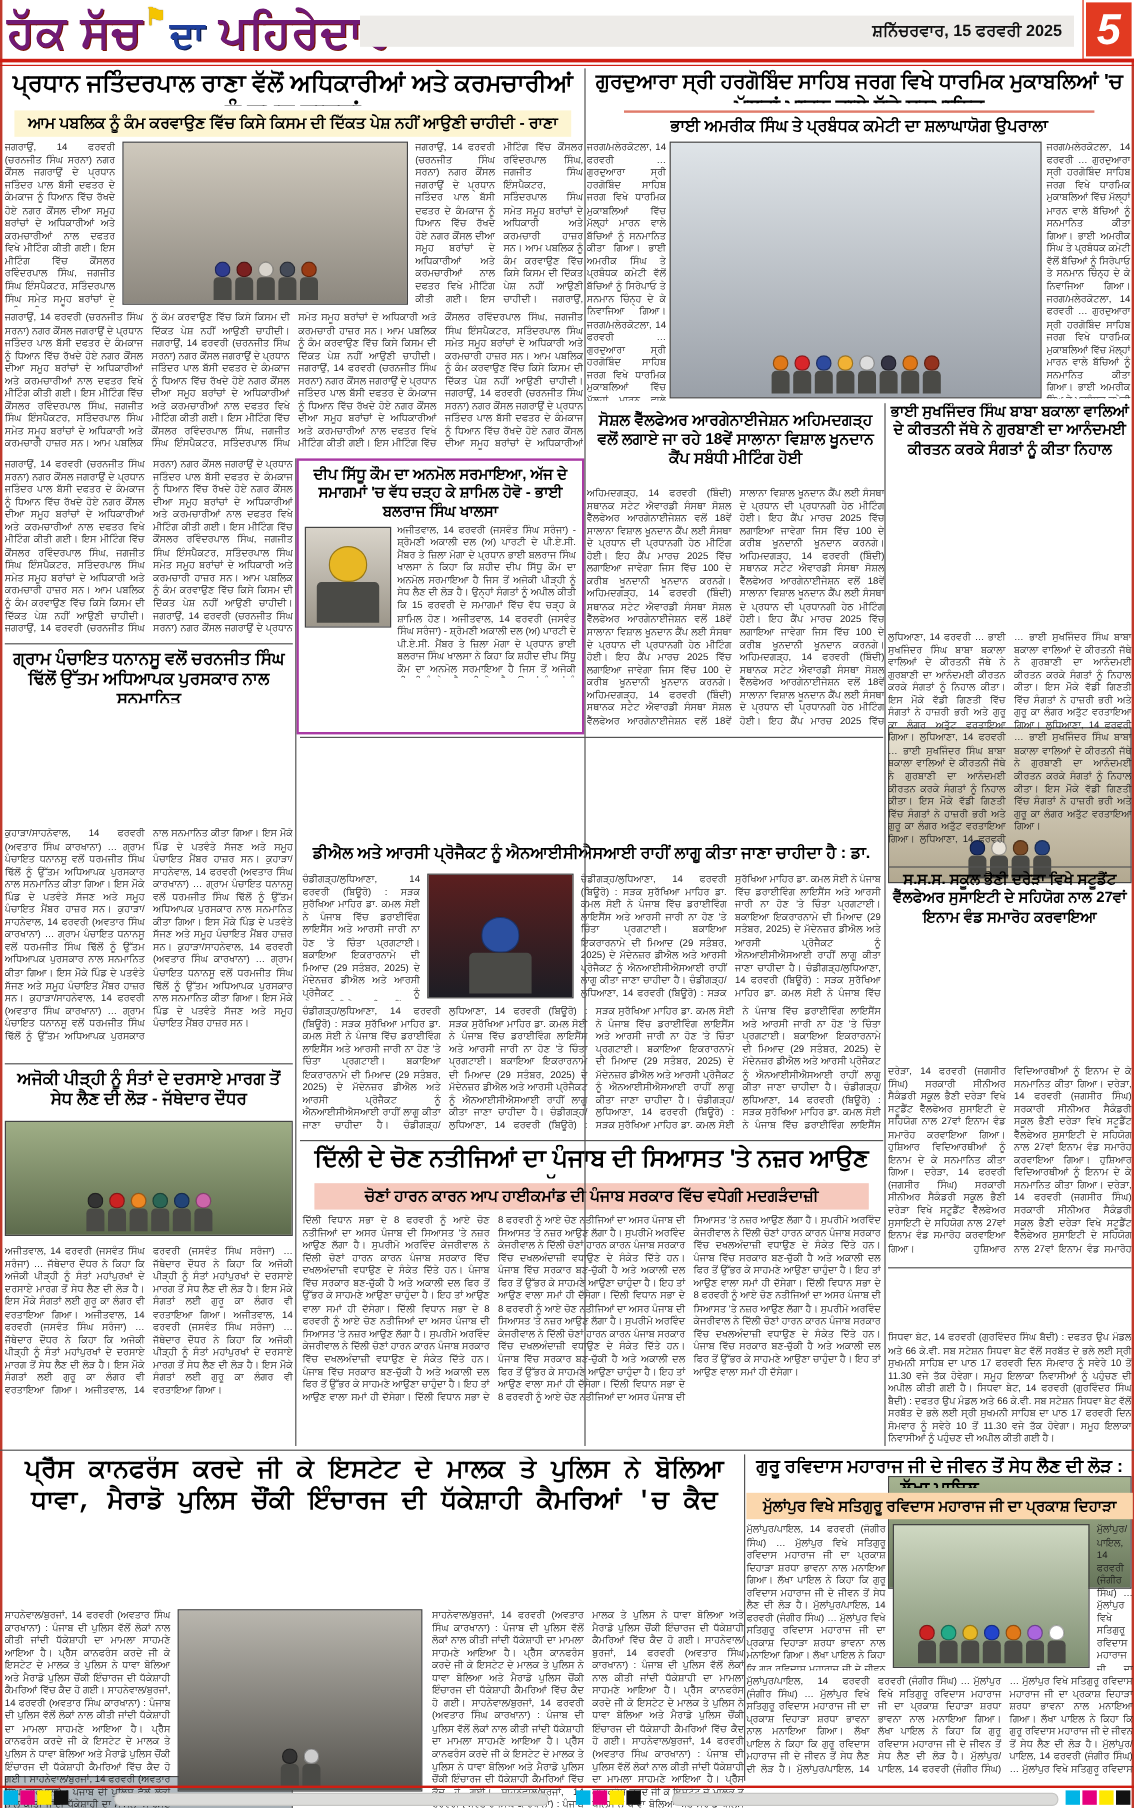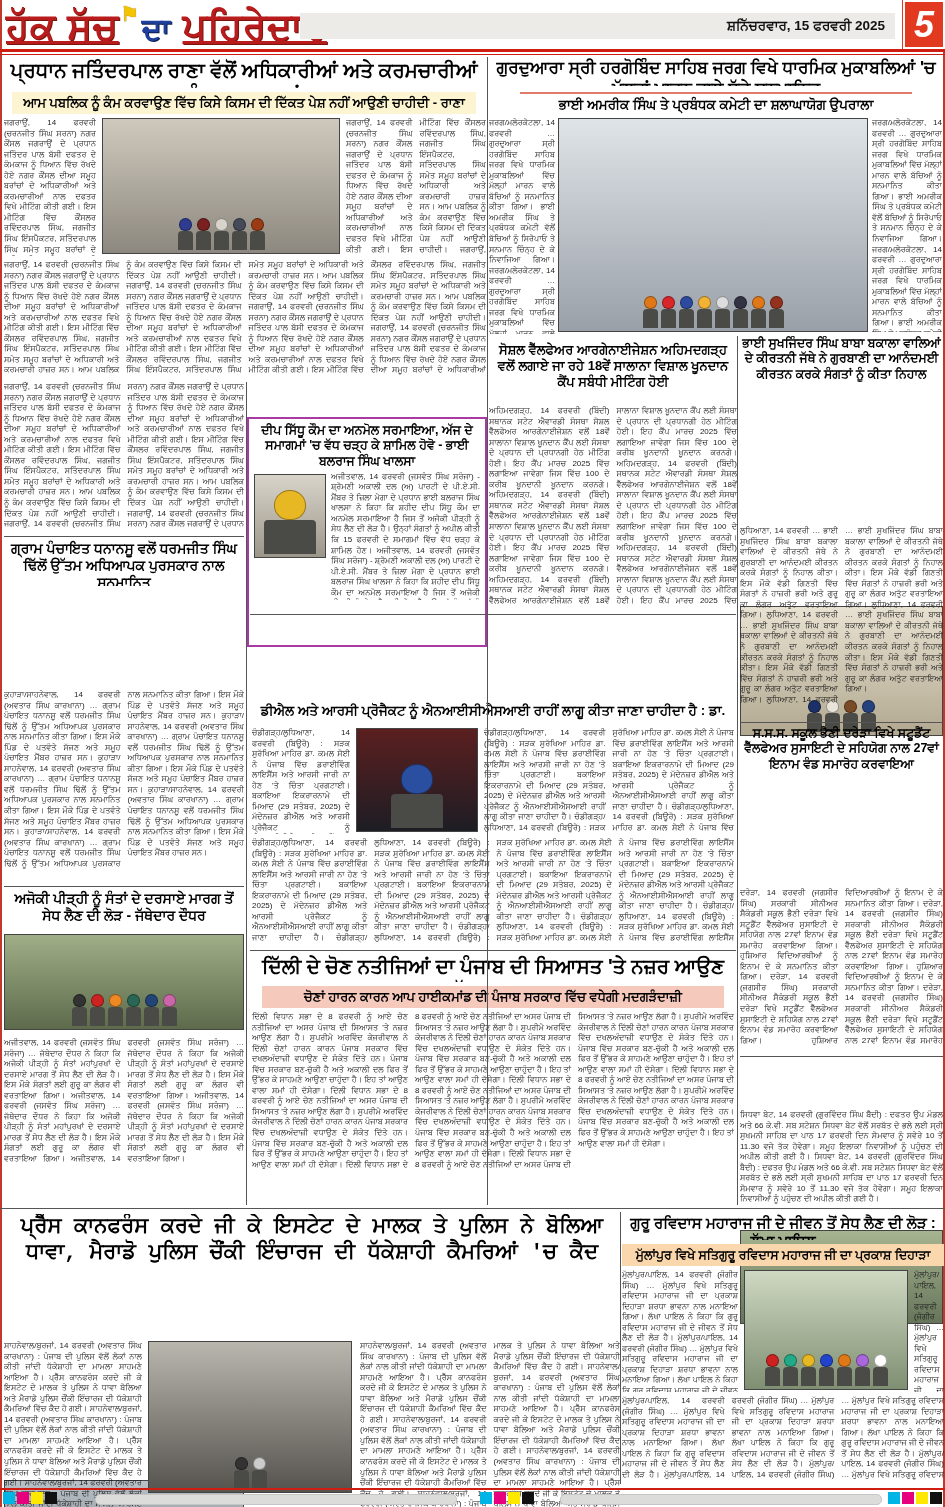--- a/index.html
+++ b/index.html
@@ -2,21 +2,21 @@
 <html><head>
 <meta charset="utf-8">
 <style>
   html,body{margin:0;padding:0;background:#e9e7e2;}
   .page{position:relative;width:945px;height:1507px;margin:0 auto;background:#ffffff;
         font-family:"Liberation Sans", sans-serif;overflow:hidden;}
   .abs{position:absolute;}
   .edge{position:absolute;top:0;bottom:0;width:2px;background:#c0392b;}
   
   #logo{left:6px;top:2px;font-size:37px;font-weight:bold;letter-spacing:1px;white-space:nowrap;}
-  #logo .red{color:#b91c1c;text-shadow:1px 1px 0 #7a150a;text-decoration:underline;}
+  #logo .red{color:#701a75;text-shadow:1px 1px 0 #7a150a;}
   #logo .blue{color:#1f3f9c;font-size:30px;text-shadow:1px 1px 0 #0d1c4a;}
   #logo .flag{color:#f5c400;font-size:20px;vertical-align:18px;margin:0 2px;text-shadow:0 0 1px #7a5b00;}
   #dateband{left:300px;top:13px;width:595px;height:26px;background:#edebe8;}
   #dateband span{display:block;text-align:right;font-size:13.5px;font-weight:bold;color:#111;
                  line-height:26px;padding-right:10px;}
   #pagenum{right:0;top:0;width:42px;height:49px;background:#e23a21;color:#fff;display:flex;
            align-items:center;justify-content:center;font-size:36px;font-weight:bold;font-style:italic;
            border:2px solid #fff;outline:1px solid #e23a21;box-sizing:border-box;}
   .rule{position:absolute;left:0;width:945px;background:#cf1d12;}
   
@@ -31,21 +31,21 @@
   .photo .people{position:absolute;left:0;right:0;bottom:3px;display:flex;justify-content:center;
                  align-items:flex-end;gap:3px;}
   .person{display:inline-flex;flex-direction:column;align-items:center;}
   .person i{width:11px;height:11px;border-radius:50% 50% 46% 46%;display:block;border:1px solid rgba(0,0,0,.35);}
   .person b{width:15px;height:19px;background:#4a4a46;border-radius:4px 4px 0 0;display:block;}
   .photo.portrait .person i{width:30px;height:28px;}
   .photo.portrait .person b{width:52px;height:34px;}
   .vrule{position:absolute;width:1px;background:#555;}
   .hrule{position:absolute;height:1px;background:#555;}
   .box{box-sizing:border-box;}
-  #deep-box{border:2px solid #a93aa4;padding:4px 5px;background:#fff;margin-top:35px;}
+  #deep-box{border:2px solid #a93aa4;padding:4px 5px;background:#fff;}
   #deep-box .hl{font-size:12.5px;margin-bottom:3px;}
   #deep-photo{float:left;width:72px;height:84px;margin:2px 5px 2px 0;}
   .flexrow{display:flex;gap:6px;}
   .strip-sq{display:inline-block;width:12px;height:12px;margin-right:2px;vertical-align:top;}
   .strip-bar{position:absolute;height:9px;top:2px;background:#dcdcda;border-radius:5px;border:1px solid #c6c6c4;}
 </style>
 </head>
 <body>
 
 <div class="page">
@@ -172,21 +172,21 @@
         </span>
         <span class="person">
           <i style="background: rgb(38, 66, 126);"></i>
           <b></b>
         </span>
       </div>
     </div>
   <div class="abs body-txt c2" style="left:740px;top:526px;width:203px;height:192px;">ਲੁਧਿਆਣਾ, 14 ਫਰਵਰੀ … ਭਾਈ ਸੁਖਜਿੰਦਰ ਸਿੰਘ ਬਾਬਾ ਬਕਾਲਾ ਵਾਲਿਆਂ ਦੇ ਕੀਰਤਨੀ ਜੱਥੇ ਨੇ ਗੁਰਬਾਣੀ ਦਾ ਆਨੰਦਮਈ ਕੀਰਤਨ ਕਰਕੇ ਸੰਗਤਾਂ ਨੂੰ ਨਿਹਾਲ ਕੀਤਾ। ਇਸ ਮੌਕੇ ਵੱਡੀ ਗਿਣਤੀ ਵਿੱਚ ਸੰਗਤਾਂ ਨੇ ਹਾਜ਼ਰੀ ਭਰੀ ਅਤੇ ਗੁਰੂ ਕਾ ਲੰਗਰ ਅਤੁੱਟ ਵਰਤਾਇਆ ਗਿਆ। ਲੁਧਿਆਣਾ, 14 ਫਰਵਰੀ … ਭਾਈ ਸੁਖਜਿੰਦਰ ਸਿੰਘ ਬਾਬਾ ਬਕਾਲਾ ਵਾਲਿਆਂ ਦੇ ਕੀਰਤਨੀ ਜੱਥੇ ਨੇ ਗੁਰਬਾਣੀ ਦਾ ਆਨੰਦਮਈ ਕੀਰਤਨ ਕਰਕੇ ਸੰਗਤਾਂ ਨੂੰ ਨਿਹਾਲ ਕੀਤਾ। ਇਸ ਮੌਕੇ ਵੱਡੀ ਗਿਣਤੀ ਵਿੱਚ ਸੰਗਤਾਂ ਨੇ ਹਾਜ਼ਰੀ ਭਰੀ ਅਤੇ ਗੁਰੂ ਕਾ ਲੰਗਰ ਅਤੁੱਟ ਵਰਤਾਇਆ ਗਿਆ। ਲੁਧਿਆਣਾ, 14 ਫਰਵਰੀ … ਭਾਈ ਸੁਖਜਿੰਦਰ ਸਿੰਘ ਬਾਬਾ ਬਕਾਲਾ ਵਾਲਿਆਂ ਦੇ ਕੀਰਤਨੀ ਜੱਥੇ ਨੇ ਗੁਰਬਾਣੀ ਦਾ ਆਨੰਦਮਈ ਕੀਰਤਨ ਕਰਕੇ ਸੰਗਤਾਂ ਨੂੰ ਨਿਹਾਲ ਕੀਤਾ। ਇਸ ਮੌਕੇ ਵੱਡੀ ਗਿਣਤੀ ਵਿੱਚ ਸੰਗਤਾਂ ਨੇ ਹਾਜ਼ਰੀ ਭਰੀ ਅਤੇ ਗੁਰੂ ਕਾ ਲੰਗਰ ਅਤੁੱਟ ਵਰਤਾਇਆ ਗਿਆ। ਲੁਧਿਆਣਾ, 14 ਫਰਵਰੀ … ਭਾਈ ਸੁਖਜਿੰਦਰ ਸਿੰਘ ਬਾਬਾ ਬਕਾਲਾ ਵਾਲਿਆਂ ਦੇ ਕੀਰਤਨੀ ਜੱਥੇ ਨੇ ਗੁਰਬਾਣੀ ਦਾ ਆਨੰਦਮਈ ਕੀਰਤਨ ਕਰਕੇ ਸੰਗਤਾਂ ਨੂੰ ਨਿਹਾਲ ਕੀਤਾ। ਇਸ ਮੌਕੇ ਵੱਡੀ ਗਿਣਤੀ ਵਿੱਚ ਸੰਗਤਾਂ ਨੇ ਹਾਜ਼ਰੀ ਭਰੀ ਅਤੇ ਗੁਰੂ ਕਾ ਲੰਗਰ ਅਤੁੱਟ ਵਰਤਾਇਆ ਗਿਆ।</div>
 
   <div class="abs hrule" style="left:4px;top:536px;width:240px;"></div>
-  <div class="abs hl" style="left:4px;top:540px;width:240px;height:46px;font-size:14px;">ਗ੍ਰਾਮ ਪੰਚਾਇਤ ਧਨਾਨਸੂ ਵਲੋਂ ਧਰਮਜੀਤ ਸਿੰਘ ਢਿੱਲੋਂ ਉੱਤਮ ਅਧਿਆਪਕ ਪੁਰਸਕਾਰ ਨਾਲ ਸਨਮਾਨਿਤ</div>
+  <div class="abs hl" style="left:4px;top:540px;width:240px;height:46px;font-size:14px;">ਗ੍ਰਾਮ ਪੰਚਾਇਤ ਧਨਾਨਸੂ ਵਲੋਂ ਚਰਨਜੀਤ ਸਿੰਘ ਢਿੱਲੋਂ ਉੱਤਮ ਅਧਿਆਪਕ ਪੁਰਸਕਾਰ ਨਾਲ ਸਨਮਾਨਿਤ</div>
   <div class="abs photo" style="left: 4px; top: 590px; width: 240px; height: 96px; background: linear-gradient(rgb(159, 174, 134), rgb(93, 107, 76));" title="teacher-award-group-photo">
       <div class="people">
         <span class="person">
           <i style="background: rgb(51, 51, 51);"></i>
           <b></b>
         </span>
         <span class="person">
           <i style="background: rgb(204, 34, 34);"></i>
           <b></b>
         </span>

